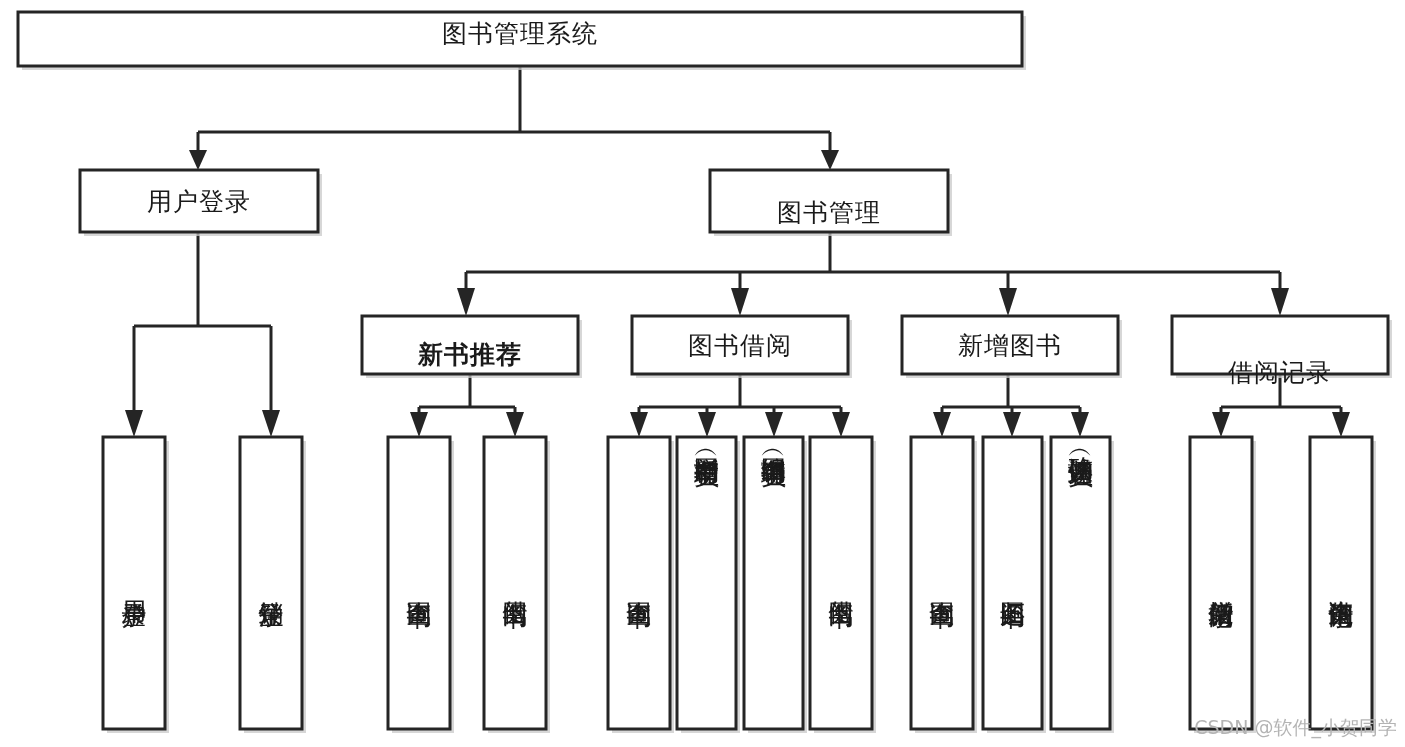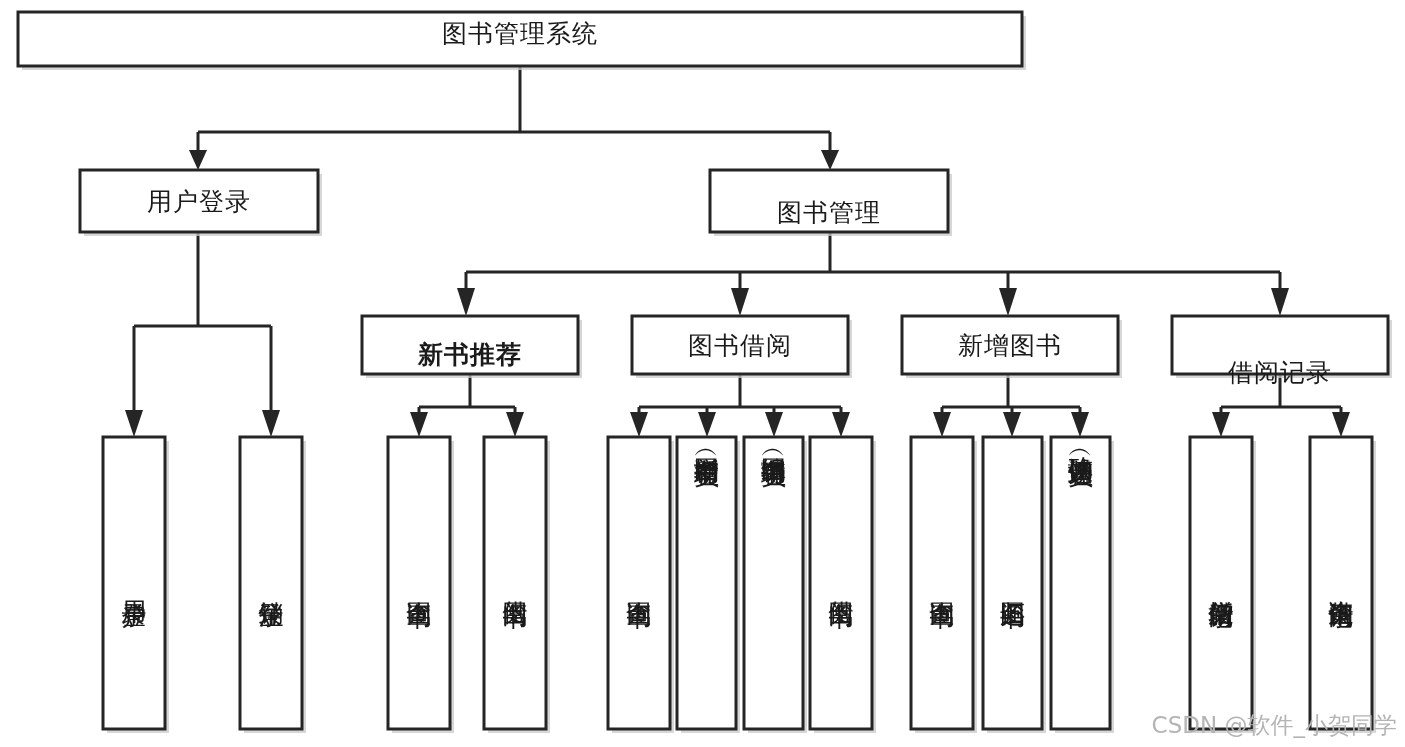--- a/index.html
+++ b/index.html
@@ -76,21 +76,21 @@
     font-size: 25px;
     letter-spacing: 1px;
     color: #1a1a1a;
     white-space: nowrap;
   }
   .watermark {
     position: absolute;
     right: 8px;
     bottom: 6px;
     font-family: "DejaVu Sans", "Liberation Sans", sans-serif;
-    font-size: 23px;
+    font-size: 19px;
     color: #b4b4b4;
     white-space: nowrap;
     pointer-events: none;
   }
 </style>
 </head>
 <body>
 
 <div id="diagram-root">
 

